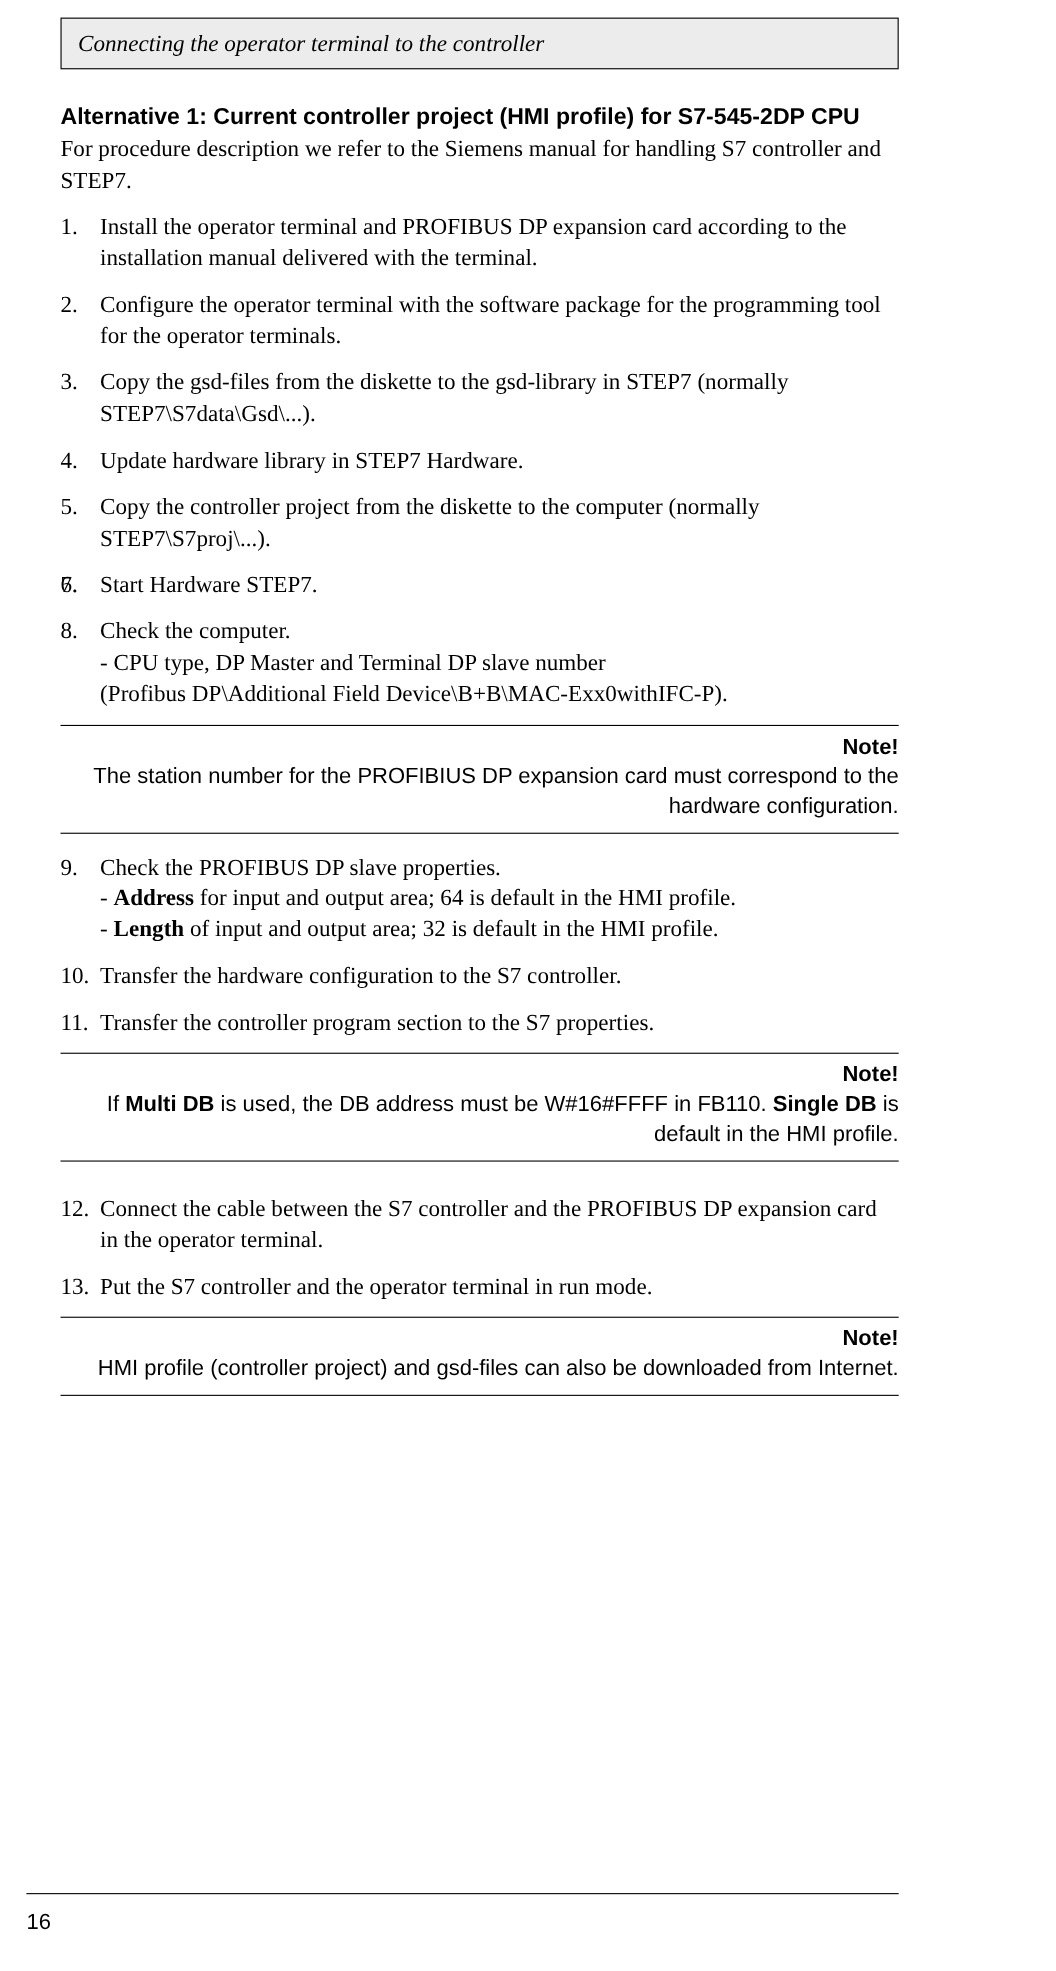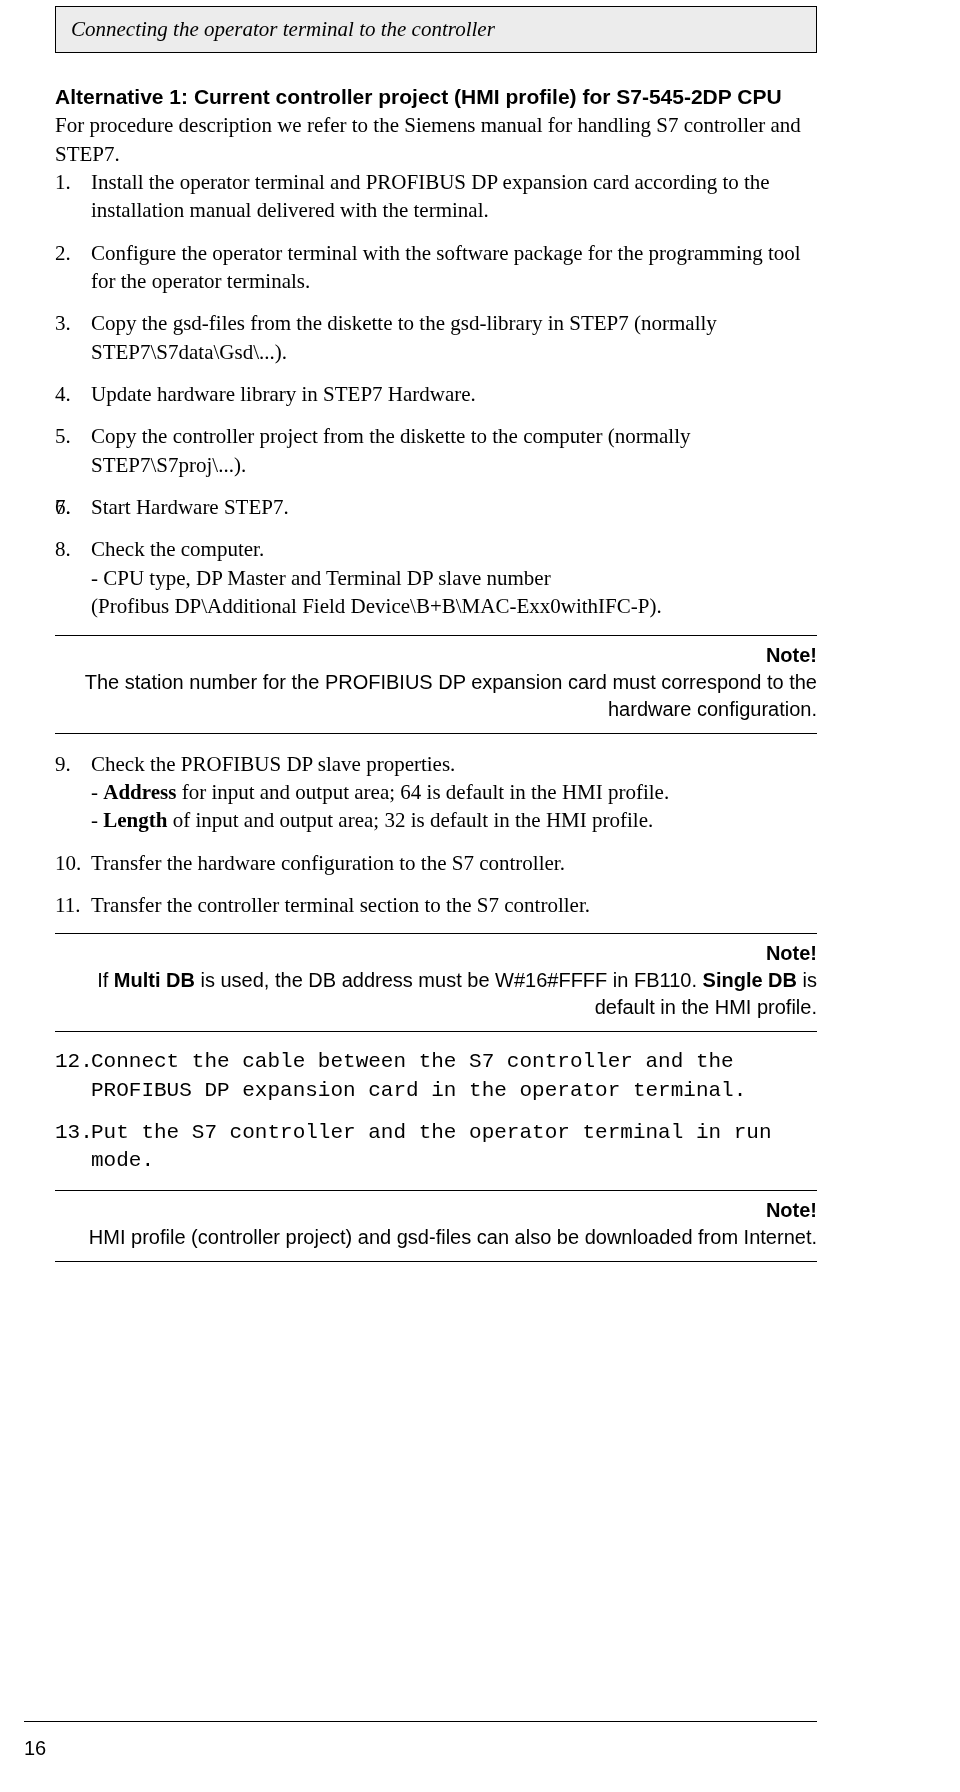--- a/index.html
+++ b/index.html
@@ -6,41 +6,42 @@
     margin: 0;
     padding: 0;
     background: #ffffff;
     color: #000000;
     font-family: Georgia, "Times New Roman", serif;
   }
   .page {
     width: 872px;
     height: 1792px;
     box-sizing: border-box;
-    padding: 6px 55px 0 55px;
+    padding: 16px 55px 0 55px;
     position: relative;
   }
   .header-bar {
     border: 1px solid #000;
     background: #ececec;
     padding: 10px 15px;
     font-style: italic;
     font-size: 21px;
     margin-bottom: 30px;
     font-family: Georgia, "Times New Roman", serif;
   }
   .title {
     font-family: Arial, Helvetica, sans-serif;
     font-weight: bold;
     font-size: 21px;
     line-height: 1.35;
   }
   .intro {
     font-size: 21px;
     line-height: 1.35;
+    margin-bottom: 14px;
   }
   ol.steps {
     list-style: none;
     padding: 0;
     margin: 0;
     counter-reset: step;
   }
   ol.steps > li {
     font-size: 21px;
     line-height: 1.35;
@@ -129,33 +130,33 @@
       <span class="num">9.</span>
       <span class="sub">Check the PROFIBUS DP slave properties.</span>
       <span class="sub">
         <span>- </span><span class="serif-bold">Address</span><span> for input and output area; 64 is default in the HMI profile.</span>
       </span>
       <span class="sub">
         <span>- </span><span class="serif-bold">Length</span><span> of input and output area; 32 is default in the HMI profile.</span>
       </span>
     </li>
     <li><span class="num">10.</span><span>Transfer the hardware configuration to the S7 controller.</span></li>
-    <li><span class="num">11.</span><span>Transfer the controller terminal section to the S7 controller.</span></li>
+    <li><span class="num">11.</span><span>Transfer the controller program section to the S7 properties.</span></li>
   </ol>
 
   <hr class="rule">
   <div class="note-block">
     <span class="note-label">Note!</span><br>
     <span>
       <span>If </span><span class="sans-bold">Multi DB</span><span> is used, the DB address must be W#16#FFFF in FB110. </span><span class="sans-bold">Single DB</span><span> is default in the HMI profile.</span>
     </span>
   </div>
   <hr class="rule">
 
-  <ol class="steps" style="margin-top:16px;font-family:Liberation Mono, monospace;">
+  <ol class="steps" style="margin-top:28px;">
     <li><span class="num">12.</span><span>Connect the cable between the S7 controller and the PROFIBUS DP expansion card in the operator terminal.</span></li>
     <li><span class="num">13.</span><span>Put the S7 controller and the operator terminal in run mode.</span></li>
   </ol>
 
   <hr class="rule">
   <div class="note-block">
     <span class="note-label">Note!</span><br>
     <span>HMI profile (controller project) and gsd-files can also be downloaded from Internet.</span>
   </div>
   <hr class="rule">

